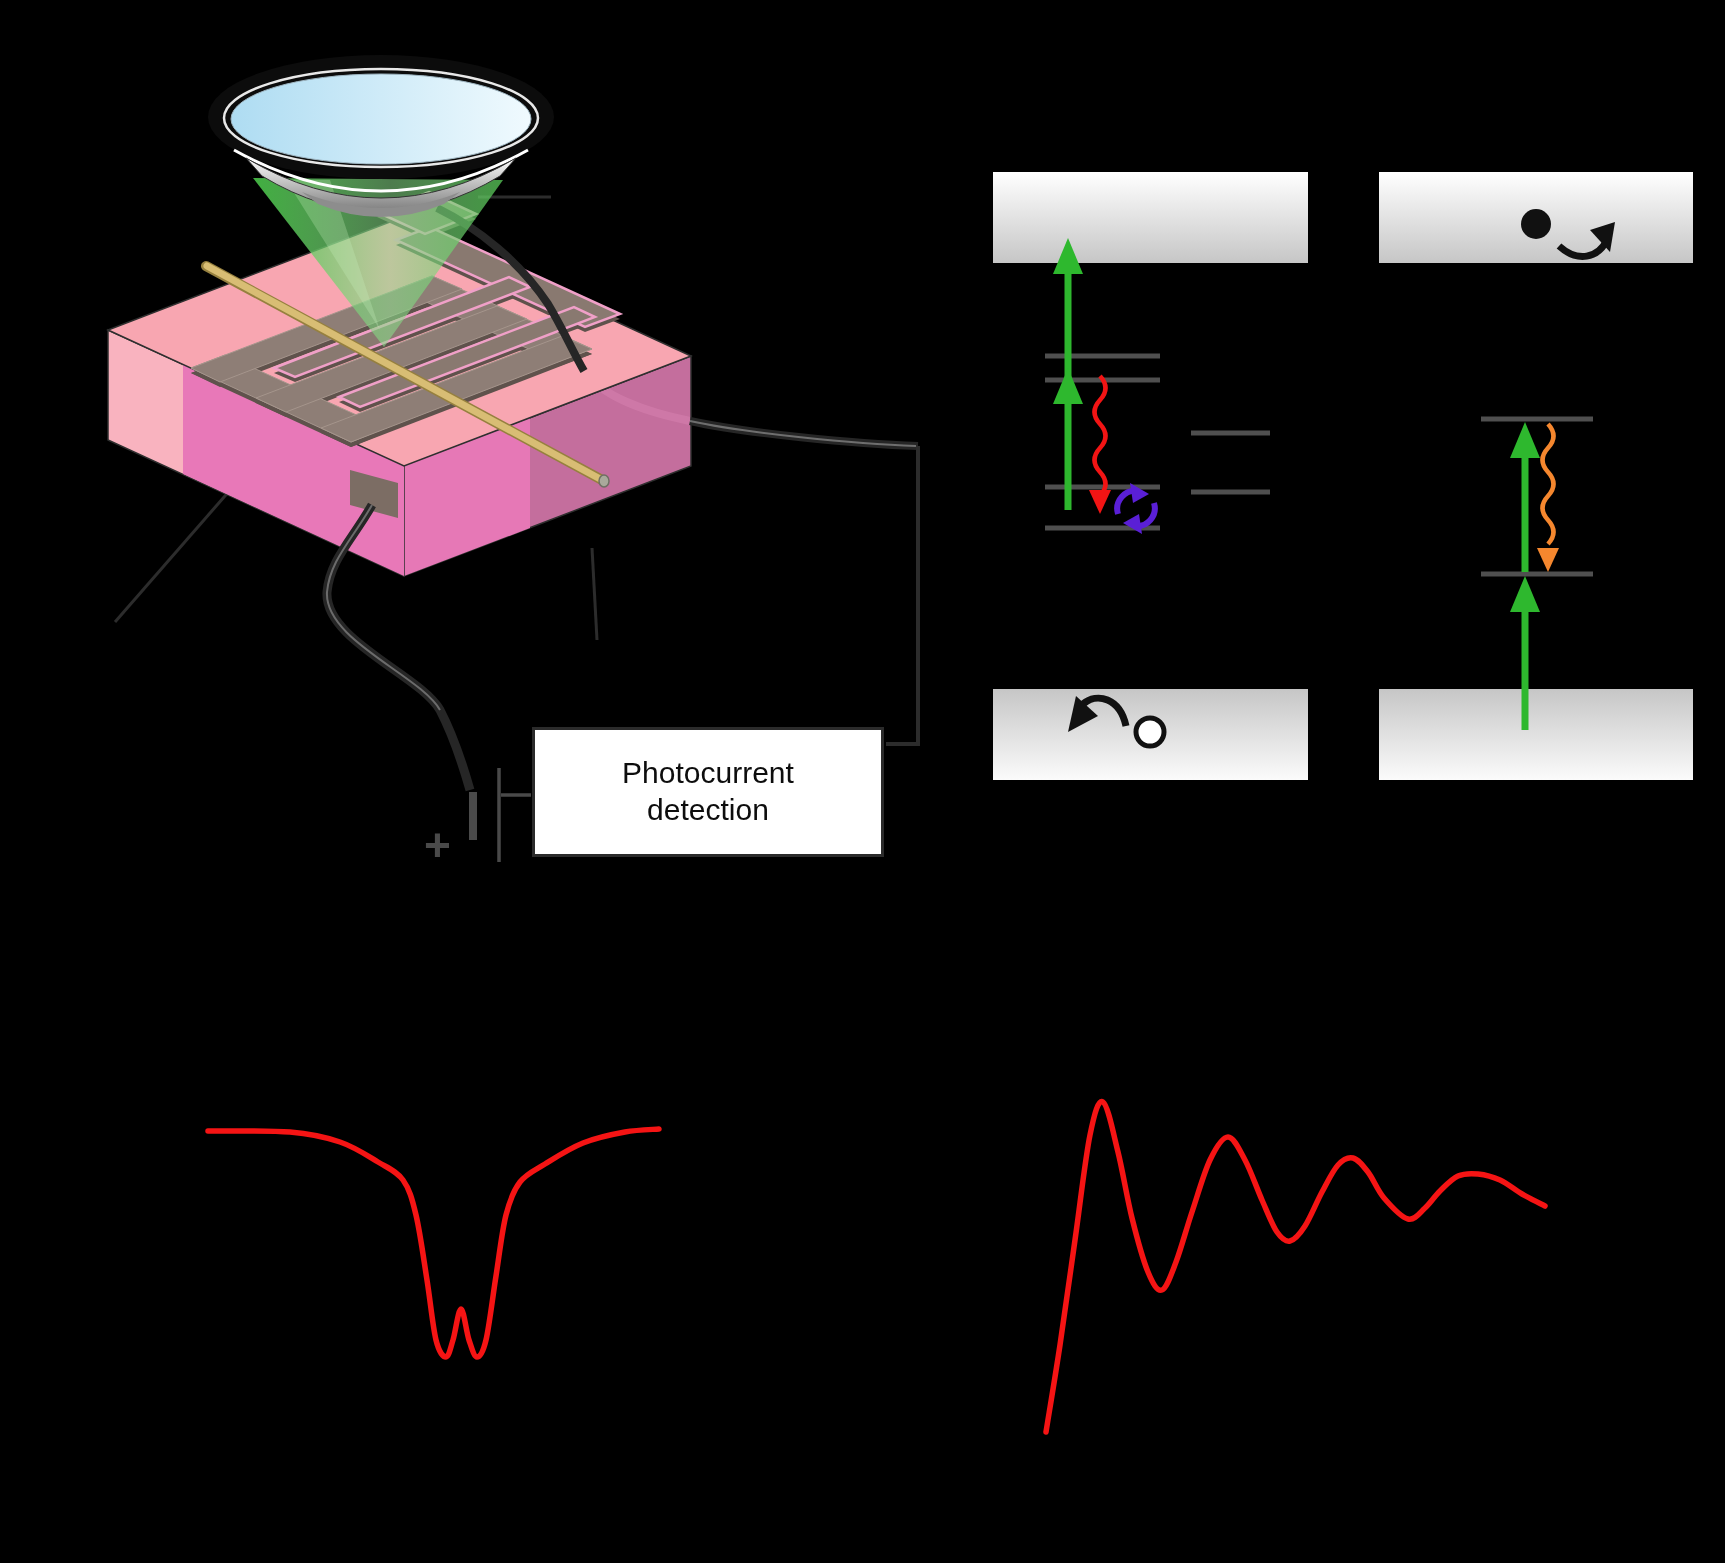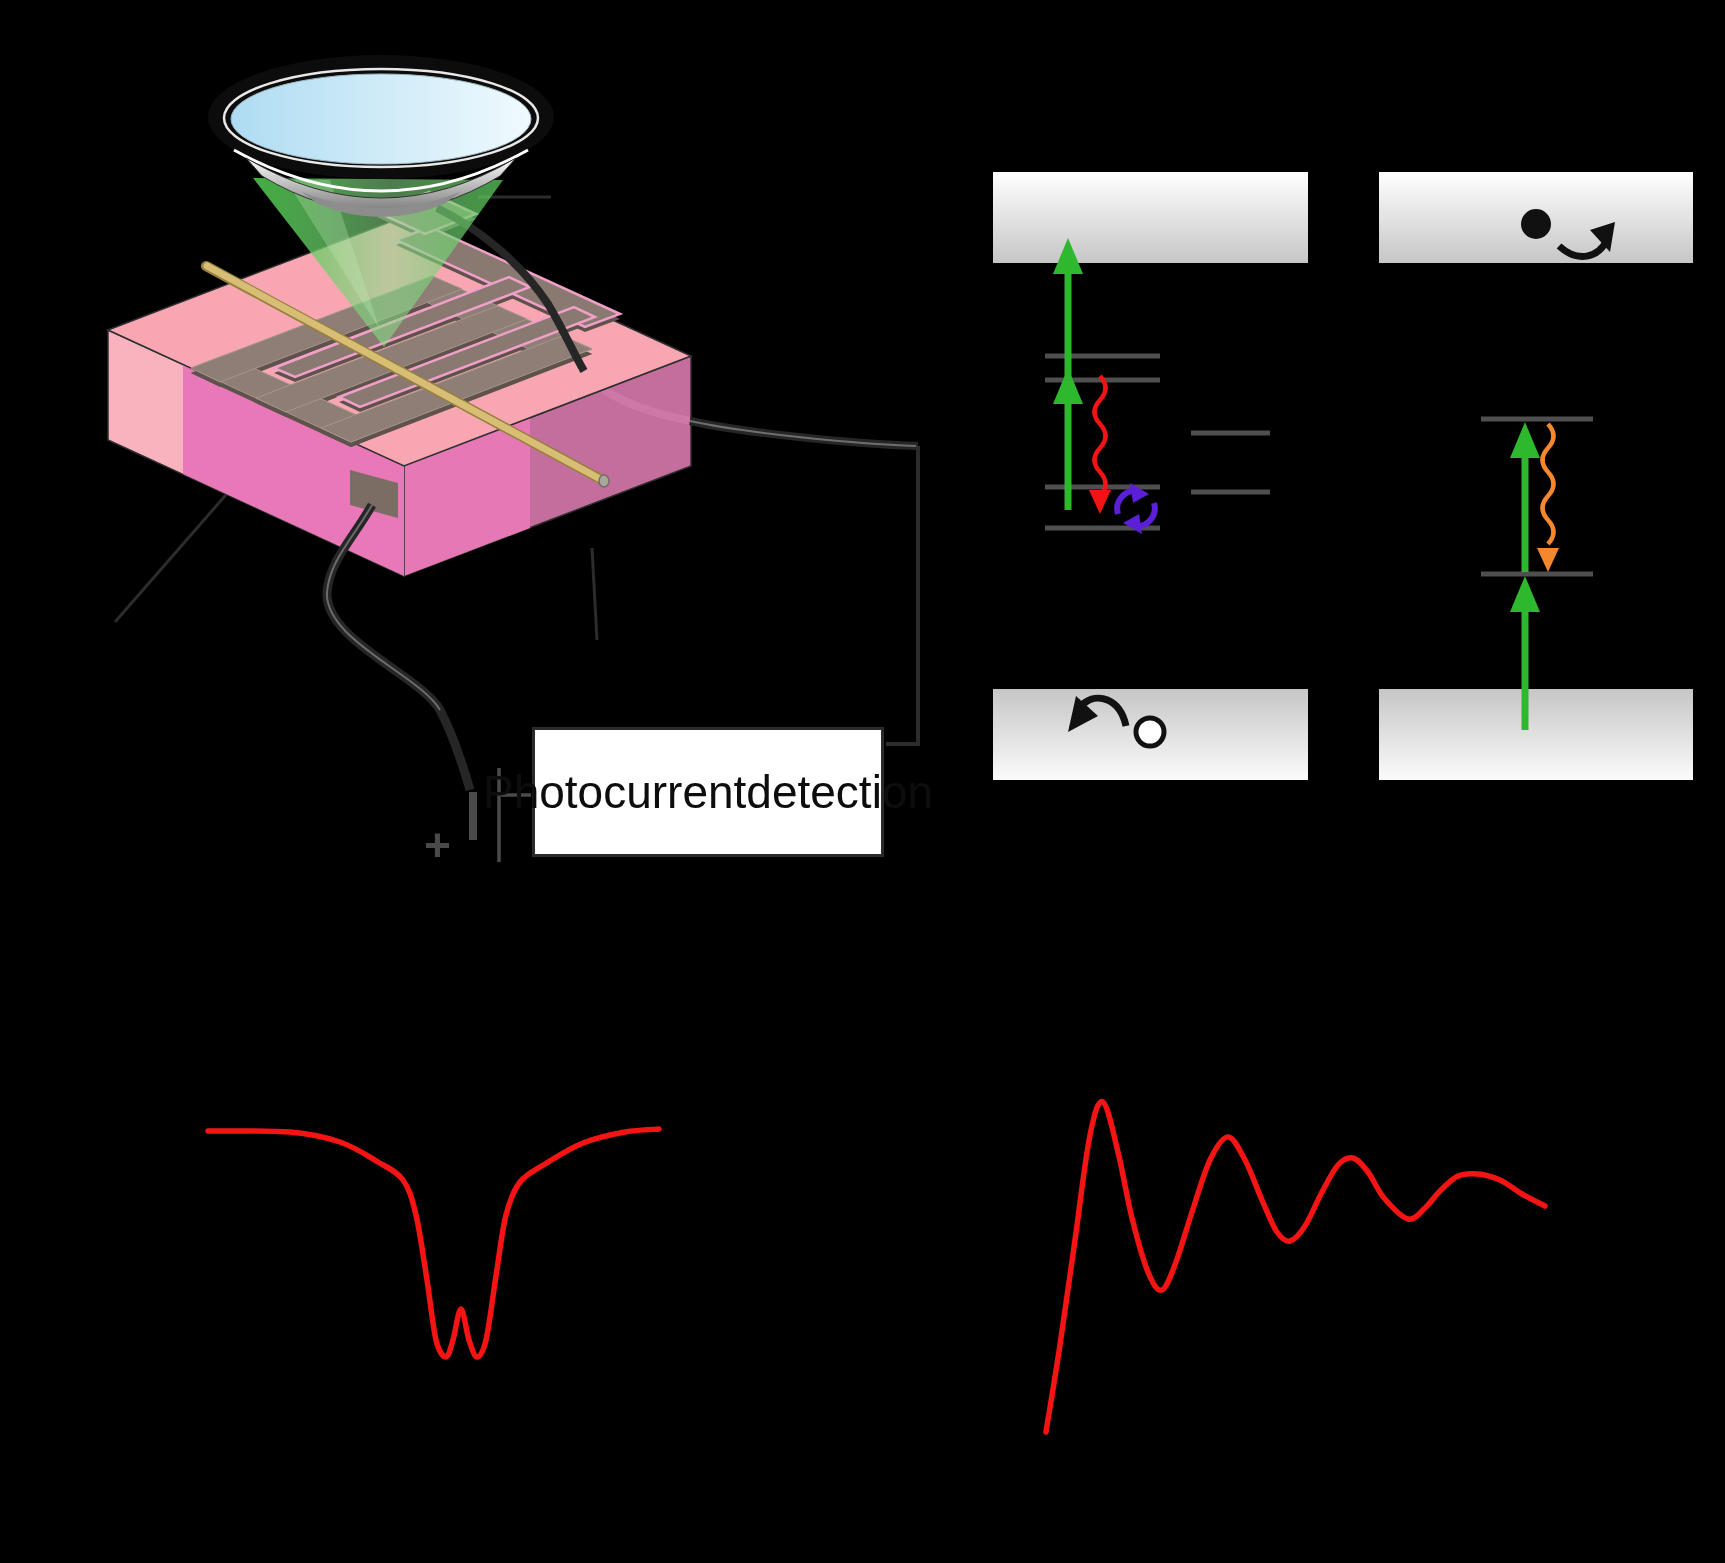--- a/index.html
+++ b/index.html
@@ -1,21 +1,21 @@
 <!DOCTYPE html>
 <html><head>
 <meta charset="utf-8">
 <style>
   html,body{margin:0;padding:0;background:#000;}
   .stage{position:relative;width:1725px;height:1563px;background:#000;overflow:hidden;
          font-family:"Liberation Sans", sans-serif;}
   .stage svg{position:absolute;left:0;top:0;}
   .pc-box{position:absolute;left:532px;top:727px;width:352px;height:130px;background:#ffffff;
-          border:3px solid #2b2b2b;box-sizing:border-box;display:flex;flex-direction:row;
-          align-items:center;justify-content:center;color:#0d0d0d;font-size:46px;line-height:1.22;}
+          border:3px solid #2b2b2b;box-sizing:border-box;display:flex;flex-direction:column;
+          align-items:center;justify-content:center;color:#0d0d0d;font-size:30px;line-height:1.22;}
   .plus{position:absolute;left:424px;top:818px;color:#4a4a4a;font-size:46px;font-weight:700;}
 </style>
 </head>
 <body>
 
 <div class="stage">
 
 <svg width="1725" height="1563" viewBox="0 0 1725 1563">
   <defs>
     <linearGradient id="lensG" x1="0" y1="0" x2="1" y2="0">

